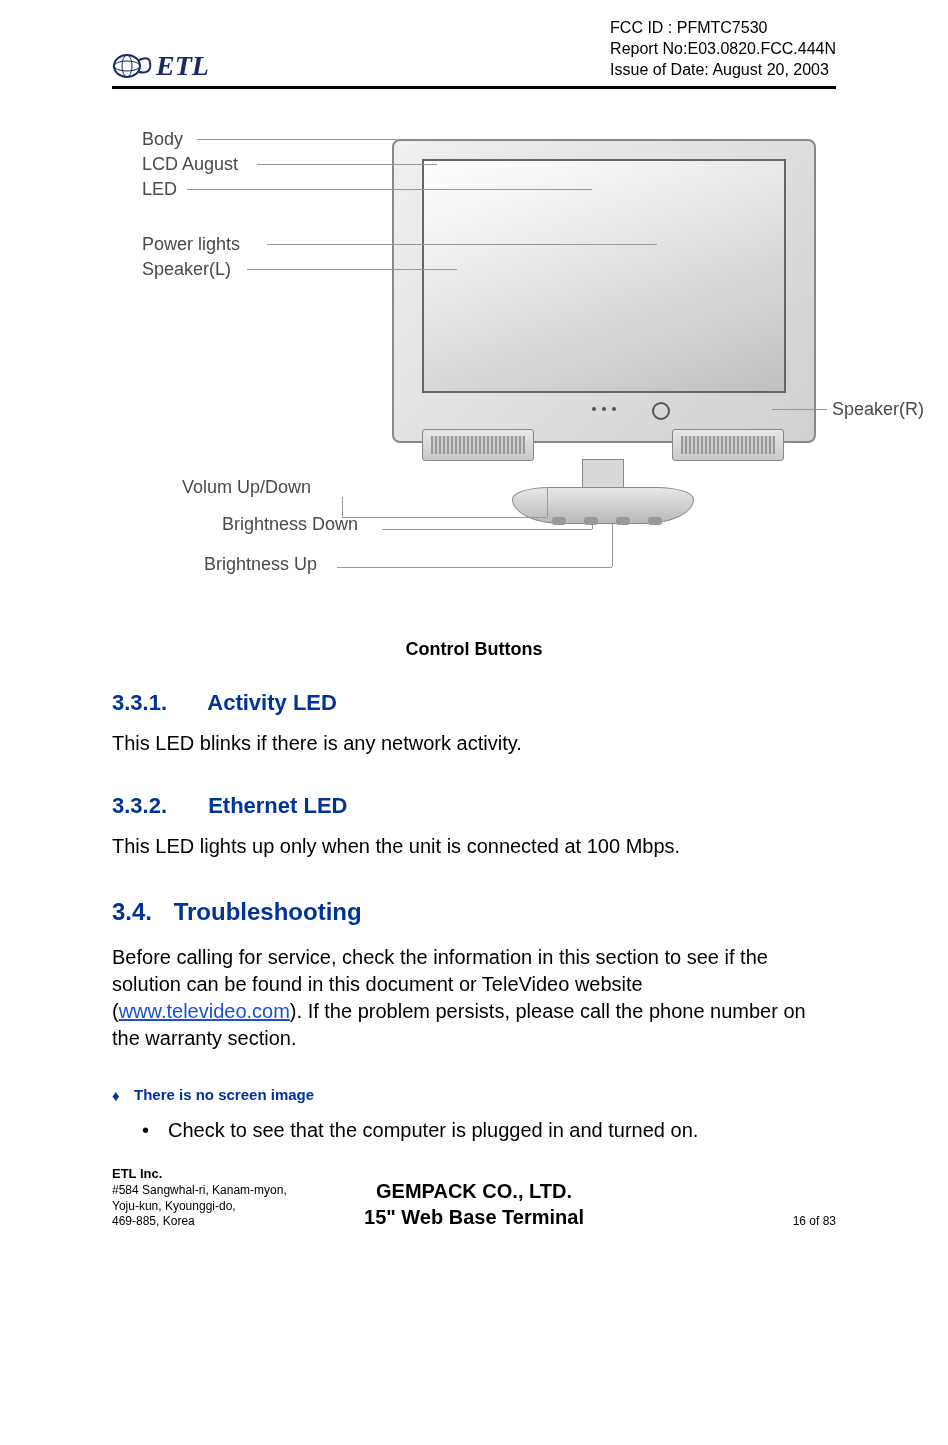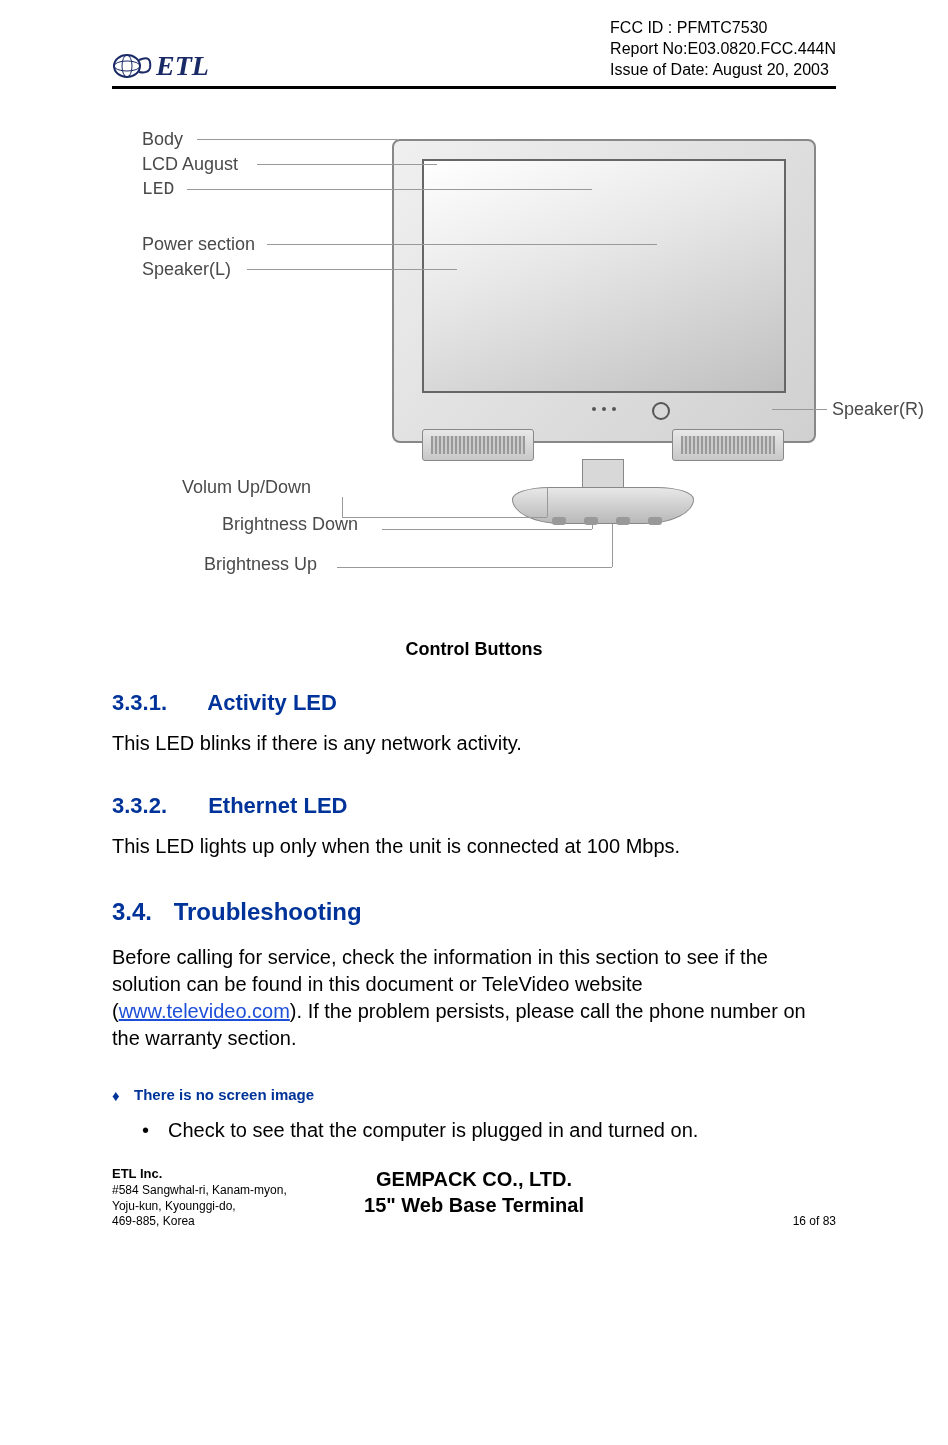--- a/index.html
+++ b/index.html
@@ -146,21 +146,21 @@
   }
   .callout {
     position: absolute;
     font-family: Arial, sans-serif;
     font-size: 18px;
     color: #4a4a4a;
     white-space: nowrap;
   }
   .label-body { left: 30px; top: 0px; }
   .label-lcd  { left: 30px; top: 25px; }
-  .label-led  { left: 30px; top: 50px; font-family: Liberation Mono, monospace; }
+  .label-led  { left: 30px; top: 50px; }
   .label-power{ left: 30px; top: 105px; }
   .label-spkL { left: 30px; top: 130px; }
   .label-spkR { left: 720px; top: 270px; }
   .label-vol  { left: 70px;  top: 348px; }
   .label-brD  { left: 110px; top: 385px; }
   .label-brU  { left: 92px;  top: 425px; }
   .leader {
     position:absolute;
     height:1px;
     background:#999;
@@ -219,21 +219,21 @@
     content: "\2022";
     position: absolute;
     left: 30px;
     top: 0;
     font-size: 20px;
   }
   .footer {
     margin-top: 18px;
     padding-top: 6px;
     display: flex;
-    align-items: flex-start;
+    align-items: flex-end;
     justify-content: space-between;
     position: relative;
   }
   .footer-left {
     font-size: 12px;
     line-height: 1.3;
   }
   .footer-left .bold { font-weight: bold; font-size: 13px;}
   .footer-center {
     text-align: center;
@@ -301,21 +301,21 @@
           </div>
       </div>
     </div>
 
     <div class="callout label-body">Body</div>
     <div class="leader" style="left:85px; top:10px; width:200px;"></div>
     <div class="callout label-lcd">LCD August</div>
     <div class="leader" style="left:145px; top:35px; width:180px;"></div>
     <div class="callout label-led">LED</div>
     <div class="leader" style="left:75px; top:60px; width:405px;"></div>
-    <div class="callout label-power">Power section</div>
+    <div class="callout label-power">Power lights</div>
     <div class="leader" style="left:155px; top:115px; width:390px;"></div>
     <div class="callout label-spkL">Speaker(L)</div>
     <div class="leader" style="left:135px; top:140px; width:210px;"></div>
     <div class="callout label-spkR">Speaker(R)</div>
     <div class="leader" style="left:660px; top:280px; width:55px;"></div>
 
     <div class="callout label-vol">Volum Up/Down</div>
     <div class="leader v" style="left:435px; top:358px; height:30px; "></div>
     <div class="leader" style="left:230px; top:388px; width:205px;"></div>
     <div class="leader v" style="left:230px; top:368px; height:20px; "></div>

